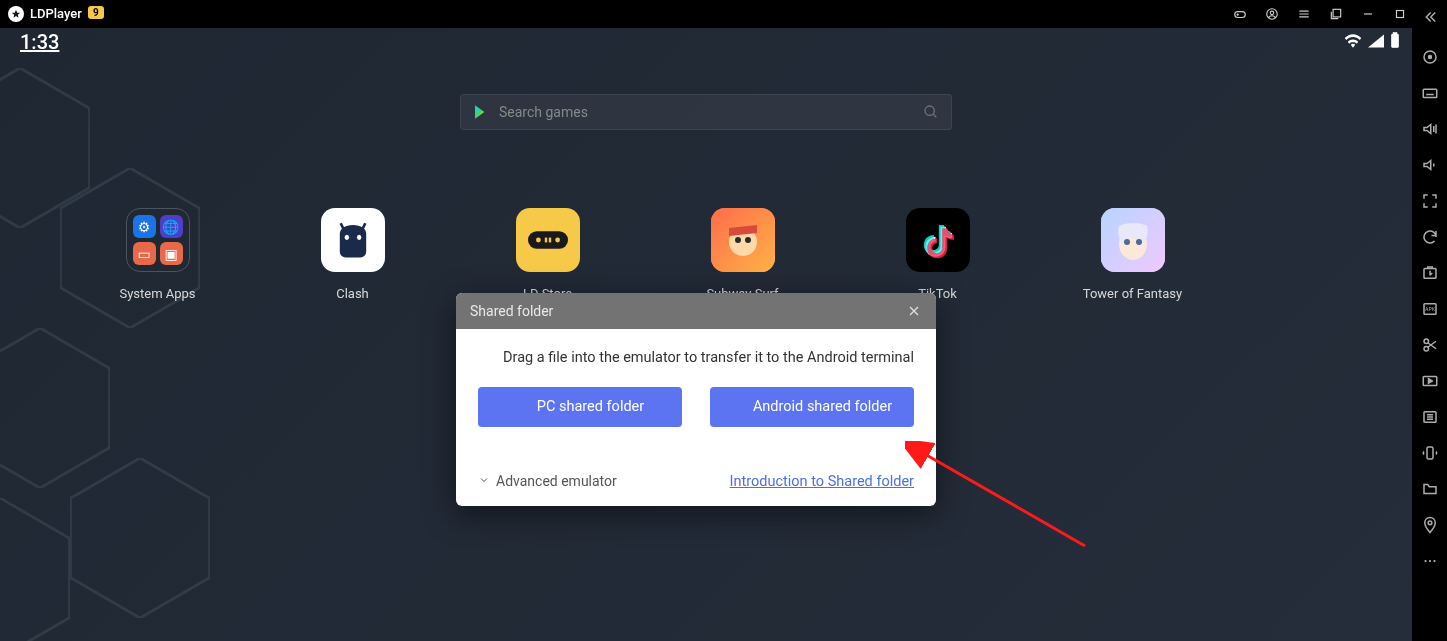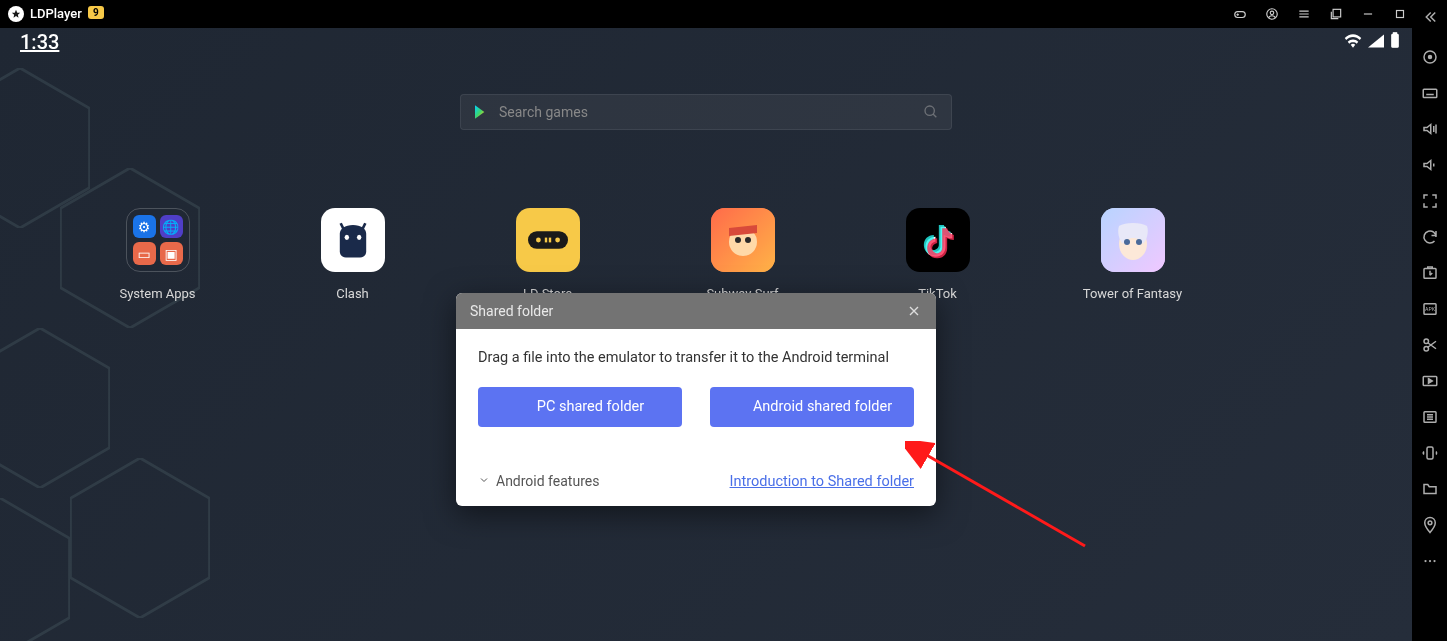--- a/index.html
+++ b/index.html
@@ -46,21 +46,21 @@
 .ldstore-icon { background: #f7c948; }
 .subway-icon { background: linear-gradient(135deg, #e8614a, #f7a748); }
 .tiktok-icon { background: #000; }
 .tof-icon { background: linear-gradient(135deg, #c4d9ff, #e8b7ff); }
 
 
 .dialog { position: absolute; top: 265px; left: 456px; width: 480px; background: #fff; border-radius: 6px; box-shadow: 0 8px 30px rgba(0,0,0,0.5); overflow: hidden; }
 .dialog-header { height: 36px; background: #737373; display: flex; align-items: center; padding: 0 14px; color: #e8e8e8; font-size: 14px; }
 .dialog-close { margin-left: auto; cursor: pointer; width: 16px; height: 16px; display: flex; align-items: center; justify-content: center; }
 .dialog-body { padding: 18px 22px 14px; }
-.dialog-msg { text-align: left; color: #333; font-size: 14.5px; line-height: 1.5; margin-bottom: 18px; }
+.dialog-msg { text-align: right; color: #333; font-size: 14.5px; line-height: 1.5; margin-bottom: 18px; }
 .dialog-buttons { display: flex; gap: 28px; justify-content: center; margin-bottom: 22px; }
 .dlg-btn { flex: 1; height: 40px; background: #5c73f2; color: #fff; border: none; border-radius: 4px; font-size: 14.5px; cursor: pointer; padding-left: 21px; }
 .dialog-footer { display: flex; align-items: center; padding: 10px 22px 16px; }
 .adv-features { display: flex; align-items: center; gap: 6px; color: #555; font-size: 14px; cursor: pointer; }
 .intro-link { margin-left: auto; color: #4a6fe8; font-size: 14.5px; text-decoration: underline; cursor: pointer; }
 
 
 .sidebar { position: absolute; top: 0; right: 0; width: 35px; height: 641px; background: #000; display: flex; flex-direction: column; align-items: center; padding-top: 8px; gap: 18px; }
 .sb-icon { width: 18px; height: 18px; display: flex; align-items: center; justify-content: center; cursor: pointer; opacity: 0.85; }
 .sb-icon svg { width: 100%; height: 100%; }
@@ -286,21 +286,21 @@
         <button class="dlg-btn">Android shared folder</button>
       </div>
     </div>
     <div class="dialog-footer">
       <div class="adv-features">
         <span>
           <svg width="12" height="12" viewBox="0 0 24 24" fill="none" stroke="#555" stroke-width="2">
               <path d="M6 9l6 6 6-6"></path>
             </svg>
         </span>
-        <span>Android features</span>
+        <span>Advanced emulator</span>
       </div>
       <a class="intro-link">Introduction to Shared folder</a>
     </div>
   </div>
 
   <svg class="red-arrow" style="top:413px;left:905px" width="200" height="120">
     <defs>
         <marker id="ah" markerWidth="12" markerHeight="10" refX="2" refY="5" orient="auto">
           <polygon points="0,0 12,5 0,10" fill="#ff1a1a"></polygon>
         </marker>

